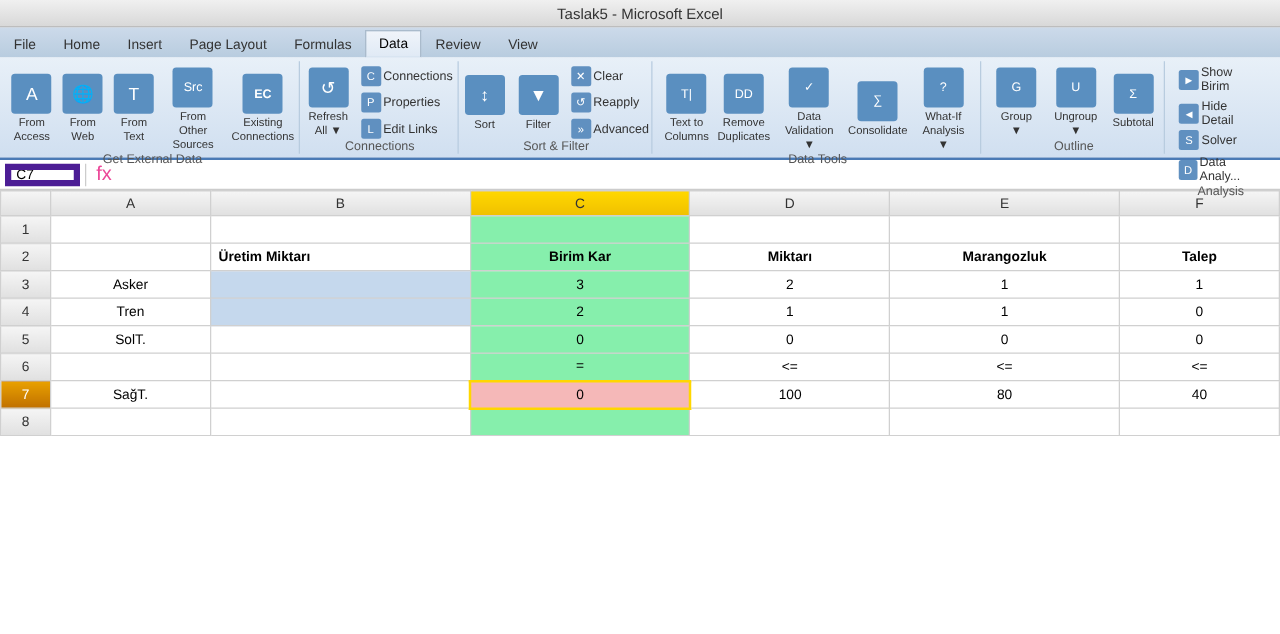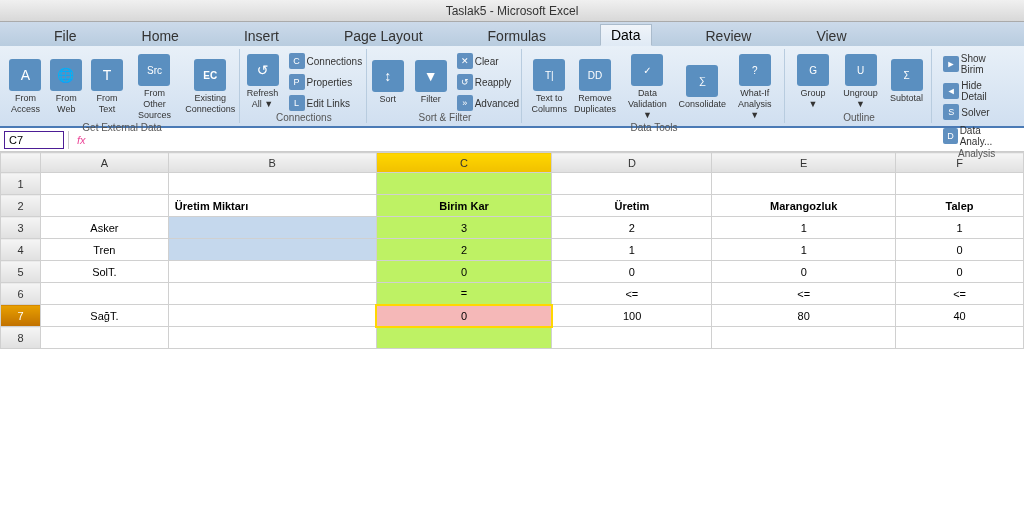--- a/index.html
+++ b/index.html
@@ -25,30 +25,29 @@
 
     .ribbon-tabs {
       display: flex;
       background: linear-gradient(to bottom, #ccdaea, #b8ccdf);
       height: 24px;
       align-items: flex-end;
     }
 
     .ribbon-tab {
       padding: 3px 10px;
-      font-size: 14px;
+      font-size: 11px;
       color: #333;
       cursor: pointer;
       height: 22px;
       display: flex;
       align-items: center;
       border-top: 1px solid transparent;
       border-left: 1px solid transparent;
       border-right: 1px solid transparent;
-      margin-left: 43px;
     }
 
     .ribbon-tab.active {
       background: linear-gradient(to bottom, #f0f4fa, #e0eaf5);
       border-top: 1px solid #aabbcc;
       border-left: 1px solid #aabbcc;
       border-right: 1px solid #aabbcc;
       border-bottom: 1px solid #e0eaf5;
       color: #000;
     }
@@ -142,36 +141,35 @@
       align-items: center;
       height: 24px;
       background: #fff;
       border-bottom: 1px solid #ccc;
       padding: 0 4px;
       gap: 4px;
     }
 
     .cell-ref {
       width: 60px;
-      border: 1px solid #4c1d95;
+      border: 5px solid #4c1d95;
       padding: 1px 4px;
       font-size: 11px;
       height: 18px;
     }
 
     .formula-divider {
       width: 1px;
       height: 18px;
       background: #ccc;
     }
 
     .fx-label {
-      font-size: 11px;
+      font-size: 16px;
       color: #ec4899;
-      font-style: italic;
       padding: 0 4px;
     }
 
     .formula-input {
       flex: 1;
       border: none;
       outline: none;
       font-size: 11px;
       padding: 1px 4px;
     }
@@ -237,21 +235,21 @@
 
     .cell-pink {
       background-color: #f5b8b8;
     }
 
     .cell-yellow-border {
       border: 2px solid #ffd700 !important;
     }
 
     .cell-active-col {
-      background-color: #bef264;
+      background-color: #86efac;
     }
 
     .cell-bold {
       font-weight: bold;
     }
 
     .active-row-header {
       background: linear-gradient(to bottom, #e8a000, #c07000) !important;
       color: white;
     }
@@ -464,21 +462,21 @@
         <td class="cell"></td>
         <td class="cell"></td>
         <td class="cell"></td>
       </tr>
 
       <tr>
         <td class="row-header">2</td>
         <td class="cell"></td>
         <td class="cell cell-bold cell-left">Üretim Miktarı</td>
         <td class="cell cell-bold cell-active-col">Birim Kar</td>
-        <td class="cell cell-bold">Üretim</td>
+        <td class="cell cell-bold">Miktarı</td>
         <td class="cell cell-bold">Marangozluk</td>
         <td class="cell cell-bold">Talep</td>
       </tr>
 
       <tr>
         <td class="row-header">3</td>
         <td class="cell">Asker</td>
         <td class="cell cell-blue"></td>
         <td class="cell cell-active-col">3</td>
         <td class="cell">2</td>

